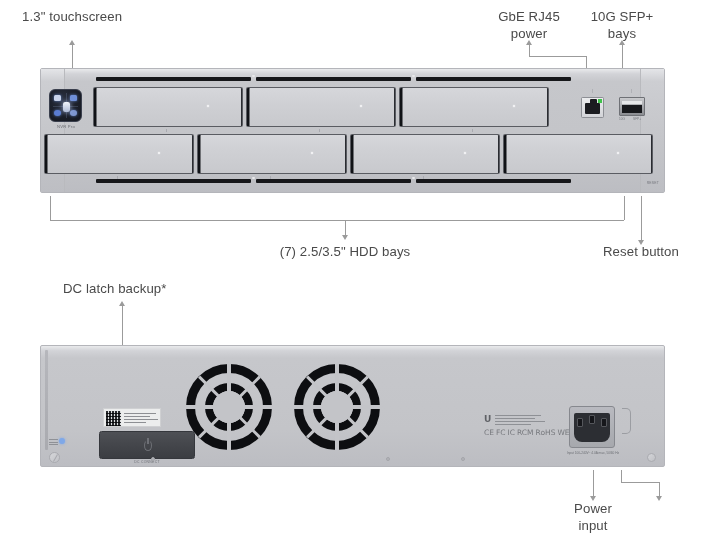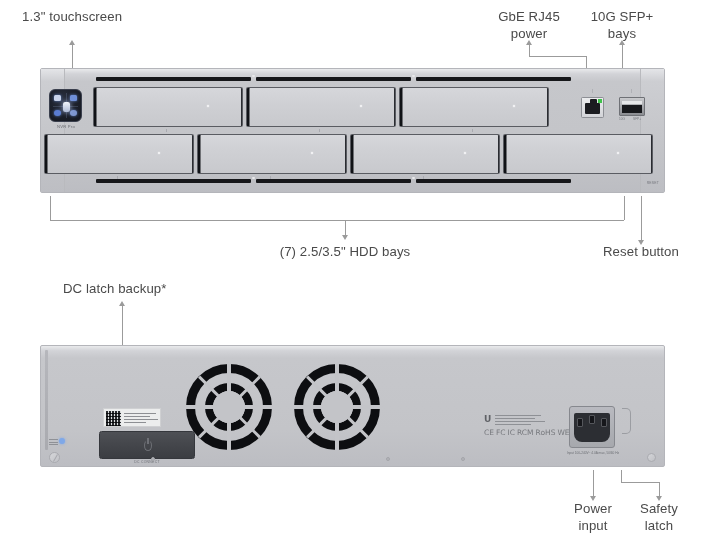--- a/index.html
+++ b/index.html
@@ -631,16 +631,14 @@
 
   <div class="vline" style="left:593px; top:470px; height:26px;"></div>
   <div class="arrow-down" style="left:590px; top:496px;"></div>
   <div class="callout center" style="left:553px; top:500px; width:80px;">Power
 input</div>
 
   <div class="vline" style="left:621px; top:470px; height:12px;"></div>
   <div class="hline" style="left:621px; top:482px; width:38px;"></div>
   <div class="vline" style="left:659px; top:482px; height:14px;"></div>
   <div class="arrow-down" style="left:656px; top:496px;"></div>
-  <div class="callout center" style="left:619px; top:500px; width:80px;">Safety
-latch</div>
 
 </div>
 
 </body></html>

